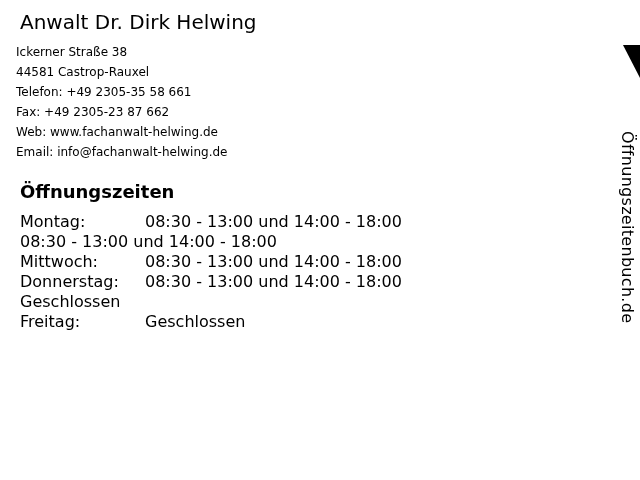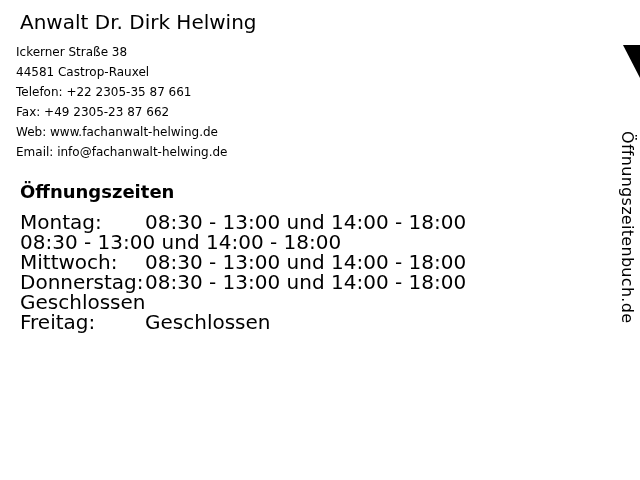--- a/index.html
+++ b/index.html
@@ -43,21 +43,21 @@
     margin: 0;
     font-size: 18px;
     font-weight: bold;
     line-height: 24px;
     white-space: nowrap;
   }
   .hours-table {
     position: absolute;
     left: 20px;
     top: 212px;
-    font-size: 20px;
+    font-size: 16px;
     line-height: 20px;
   }
   .hours-row {
     display: flex;
   }
   .day-col {
     width: 125px;
     flex: 0 0 125px;
     white-space: nowrap;
   }
@@ -88,21 +88,21 @@
 </head>
 <body>
 
 <div class="card">
 
   <h1 class="page-title">Anwalt Dr. Dirk Helwing</h1>
 
   <div class="contact-info">
     <div class="line">Ickerner Straße 38</div>
     <div class="line">44581 Castrop-Rauxel</div>
-    <div class="line">Telefon: +22 2305-35 87 661</div>
+    <div class="line">Telefon: +49 2305-35 58 661</div>
     <div class="line">Fax: +49 2305-23 87 662</div>
     <div class="line">Web: www.fachanwalt-helwing.de</div>
     <div class="line">Email: info@fachanwalt-helwing.de</div>
   </div>
 
   <h2 class="hours-heading">Öffnungszeiten</h2>
 
   <div class="hours-table">
     <div class="hours-row">
       <span class="day-col">Montag:</span>

